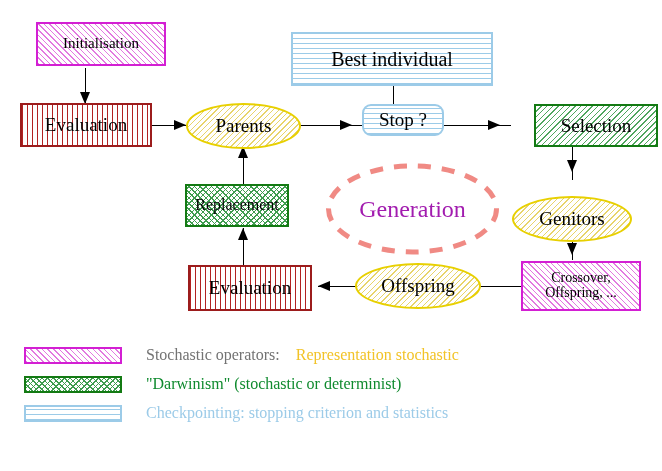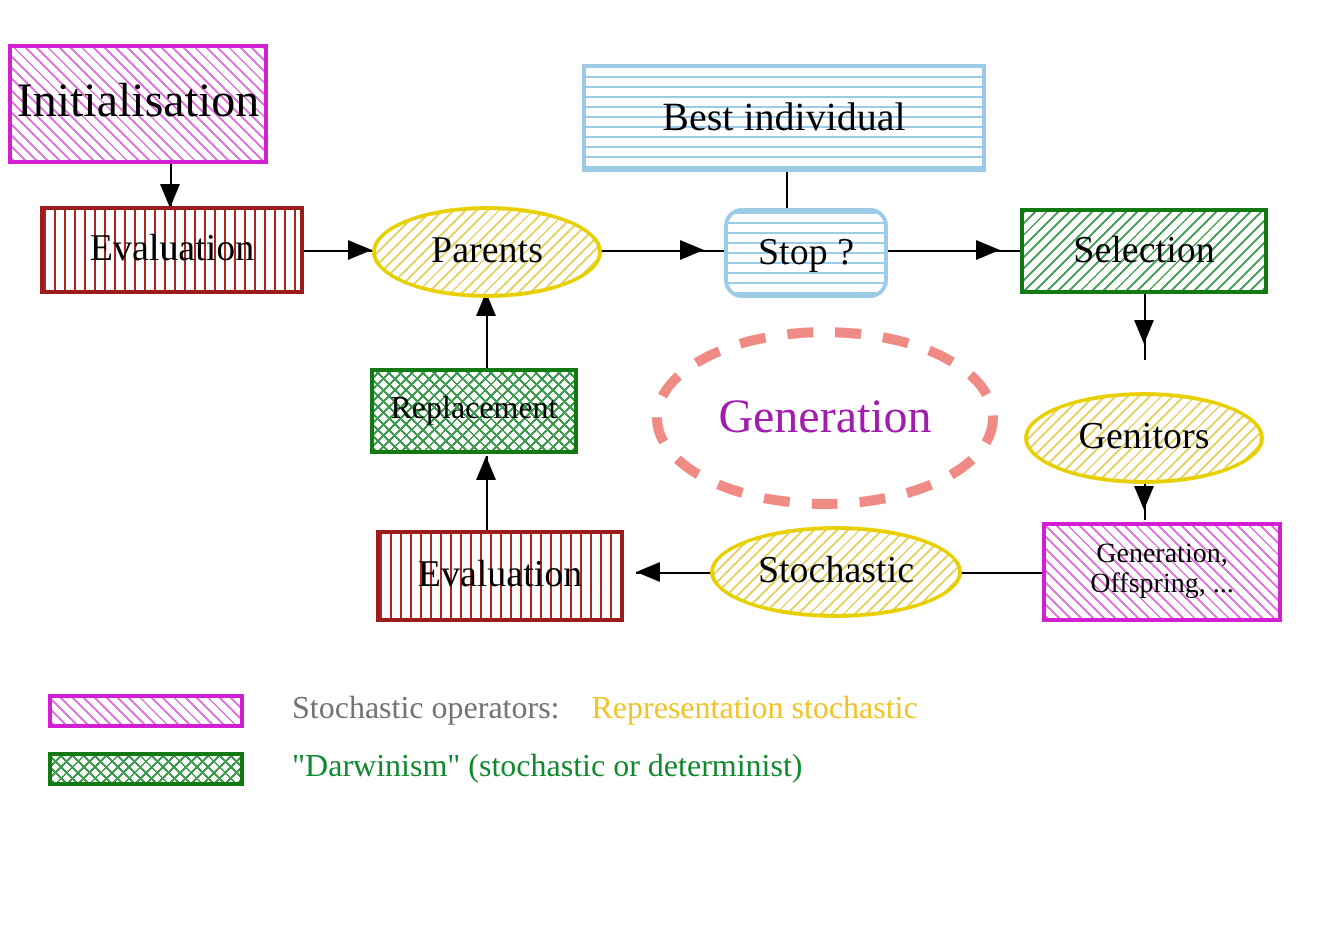--- a/index.html
+++ b/index.html
@@ -61,20 +61,21 @@
         rgba(255,255,255,0) 1px, rgba(255,255,255,0) 4px);
     border: 2px solid #137a13;
   }
   .fill-green-diag {
     background-color: #ffffff;
     background-image: repeating-linear-gradient(
         -45deg,
         #4fa65e 0px, #4fa65e 1px,
         rgba(255,255,255,0) 1px, rgba(255,255,255,0) 4px);
     border: 2px solid #137a13;
+    margin-left: 24px;
   }
   .fill-blue {
     background-color: #ffffff;
     background-image: repeating-linear-gradient(
         0deg,
         #9ccbe8 0px, #9ccbe8 1px,
         rgba(255,255,255,0) 1px, rgba(255,255,255,0) 5px);
     border: 2px solid #9ccbe8;
   }
   .fill-yellow {
@@ -209,55 +210,55 @@
   <div class="line v" style="left:243px; top:146px; height:38px;"></div>
   <div class="arrow up" style="left:238px; top:146px;"></div>
 
   <div id="generation-group">
     <svg width="175" height="92" viewBox="0 0 175 92">
       <ellipse cx="87.5" cy="46" rx="84" ry="43" fill="none" stroke="#f08a84" stroke-width="5" stroke-dasharray="13 11" stroke-linecap="butt"></ellipse>
     </svg>
     <div id="generation-label">Generation</div>
   </div>
 
-  <div class="node fill-magenta" style="left:4px; top:22px; width:130px; height:60px; font-size:24px;">
+  <div class="node fill-magenta" style="left:36px; top:22px; width:130px; height:44px; font-size:15px;">
     <span class="label">Initialisation</span>
   </div>
 
   <div class="node fill-red" style="left:20px; top:103px; width:132px; height:44px; font-size:19px;">
     <span class="label">Evaluation</span>
   </div>
 
   <div class="node fill-yellow ellipse" style="left:186px; top:103px; width:115px; height:46px; font-size:19px;">
     <span class="label">Parents</span>
   </div>
 
   <div class="node fill-blue" style="left:291px; top:32px; width:202px; height:54px; font-size:20px;">
     <span class="label">Best individual</span>
   </div>
 
-  <div class="node fill-blue rounded" style="left:362px; top:104px; width:82px; height:45px; font-size:19px;">
+  <div class="node fill-blue rounded" style="left:362px; top:104px; width:82px; height:32px; font-size:19px;">
     <span class="label">Stop ?</span>
   </div>
 
   <div class="node fill-green-diag" style="left:510px; top:104px; width:124px; height:43px; font-size:19px;">
     <span class="label">Selection</span>
   </div>
 
   <div class="node fill-yellow ellipse" style="left:512px; top:196px; width:120px; height:46px; font-size:19px;">
     <span class="label">Genitors</span>
   </div>
 
   <div class="node fill-magenta" style="left:521px; top:261px; width:120px; height:50px; font-size:14px; flex-direction:column; justify-content:center;">
-    <span class="label">Generation,</span>
+    <span class="label">Crossover,</span>
     <span class="label">Offspring, ...</span>
   </div>
 
   <div class="node fill-yellow ellipse" style="left:355px; top:263px; width:126px; height:46px; font-size:19px;">
-    <span class="label">Stochastic</span>
+    <span class="label">Offspring</span>
   </div>
 
   <div class="node fill-red" style="left:188px; top:265px; width:124px; height:46px; font-size:19px;">
     <span class="label">Evaluation</span>
   </div>
 
   <div class="node fill-green" style="left:185px; top:184px; width:104px; height:43px; font-size:16px;">
     <span class="label">Replacement</span>
   </div>
 
@@ -271,16 +272,22 @@
     </div>
 
     <div class="legend-row">
       <div class="swatch fill-green"></div>
       <div class="legend-text">
         <span style="color:#0f8a2e;">"Darwinism" (stochastic or determinist)</span>
       </div>
     </div>
 
 
+    <div class="legend-row">
+      <div class="swatch fill-blue"></div>
+      <div class="legend-text">
+        <span style="color:#9ccbe8;">Checkpointing: stopping criterion and statistics</span>
+      </div>
+    </div>
 
   </div>
 
 </div>
 
 </body></html>

